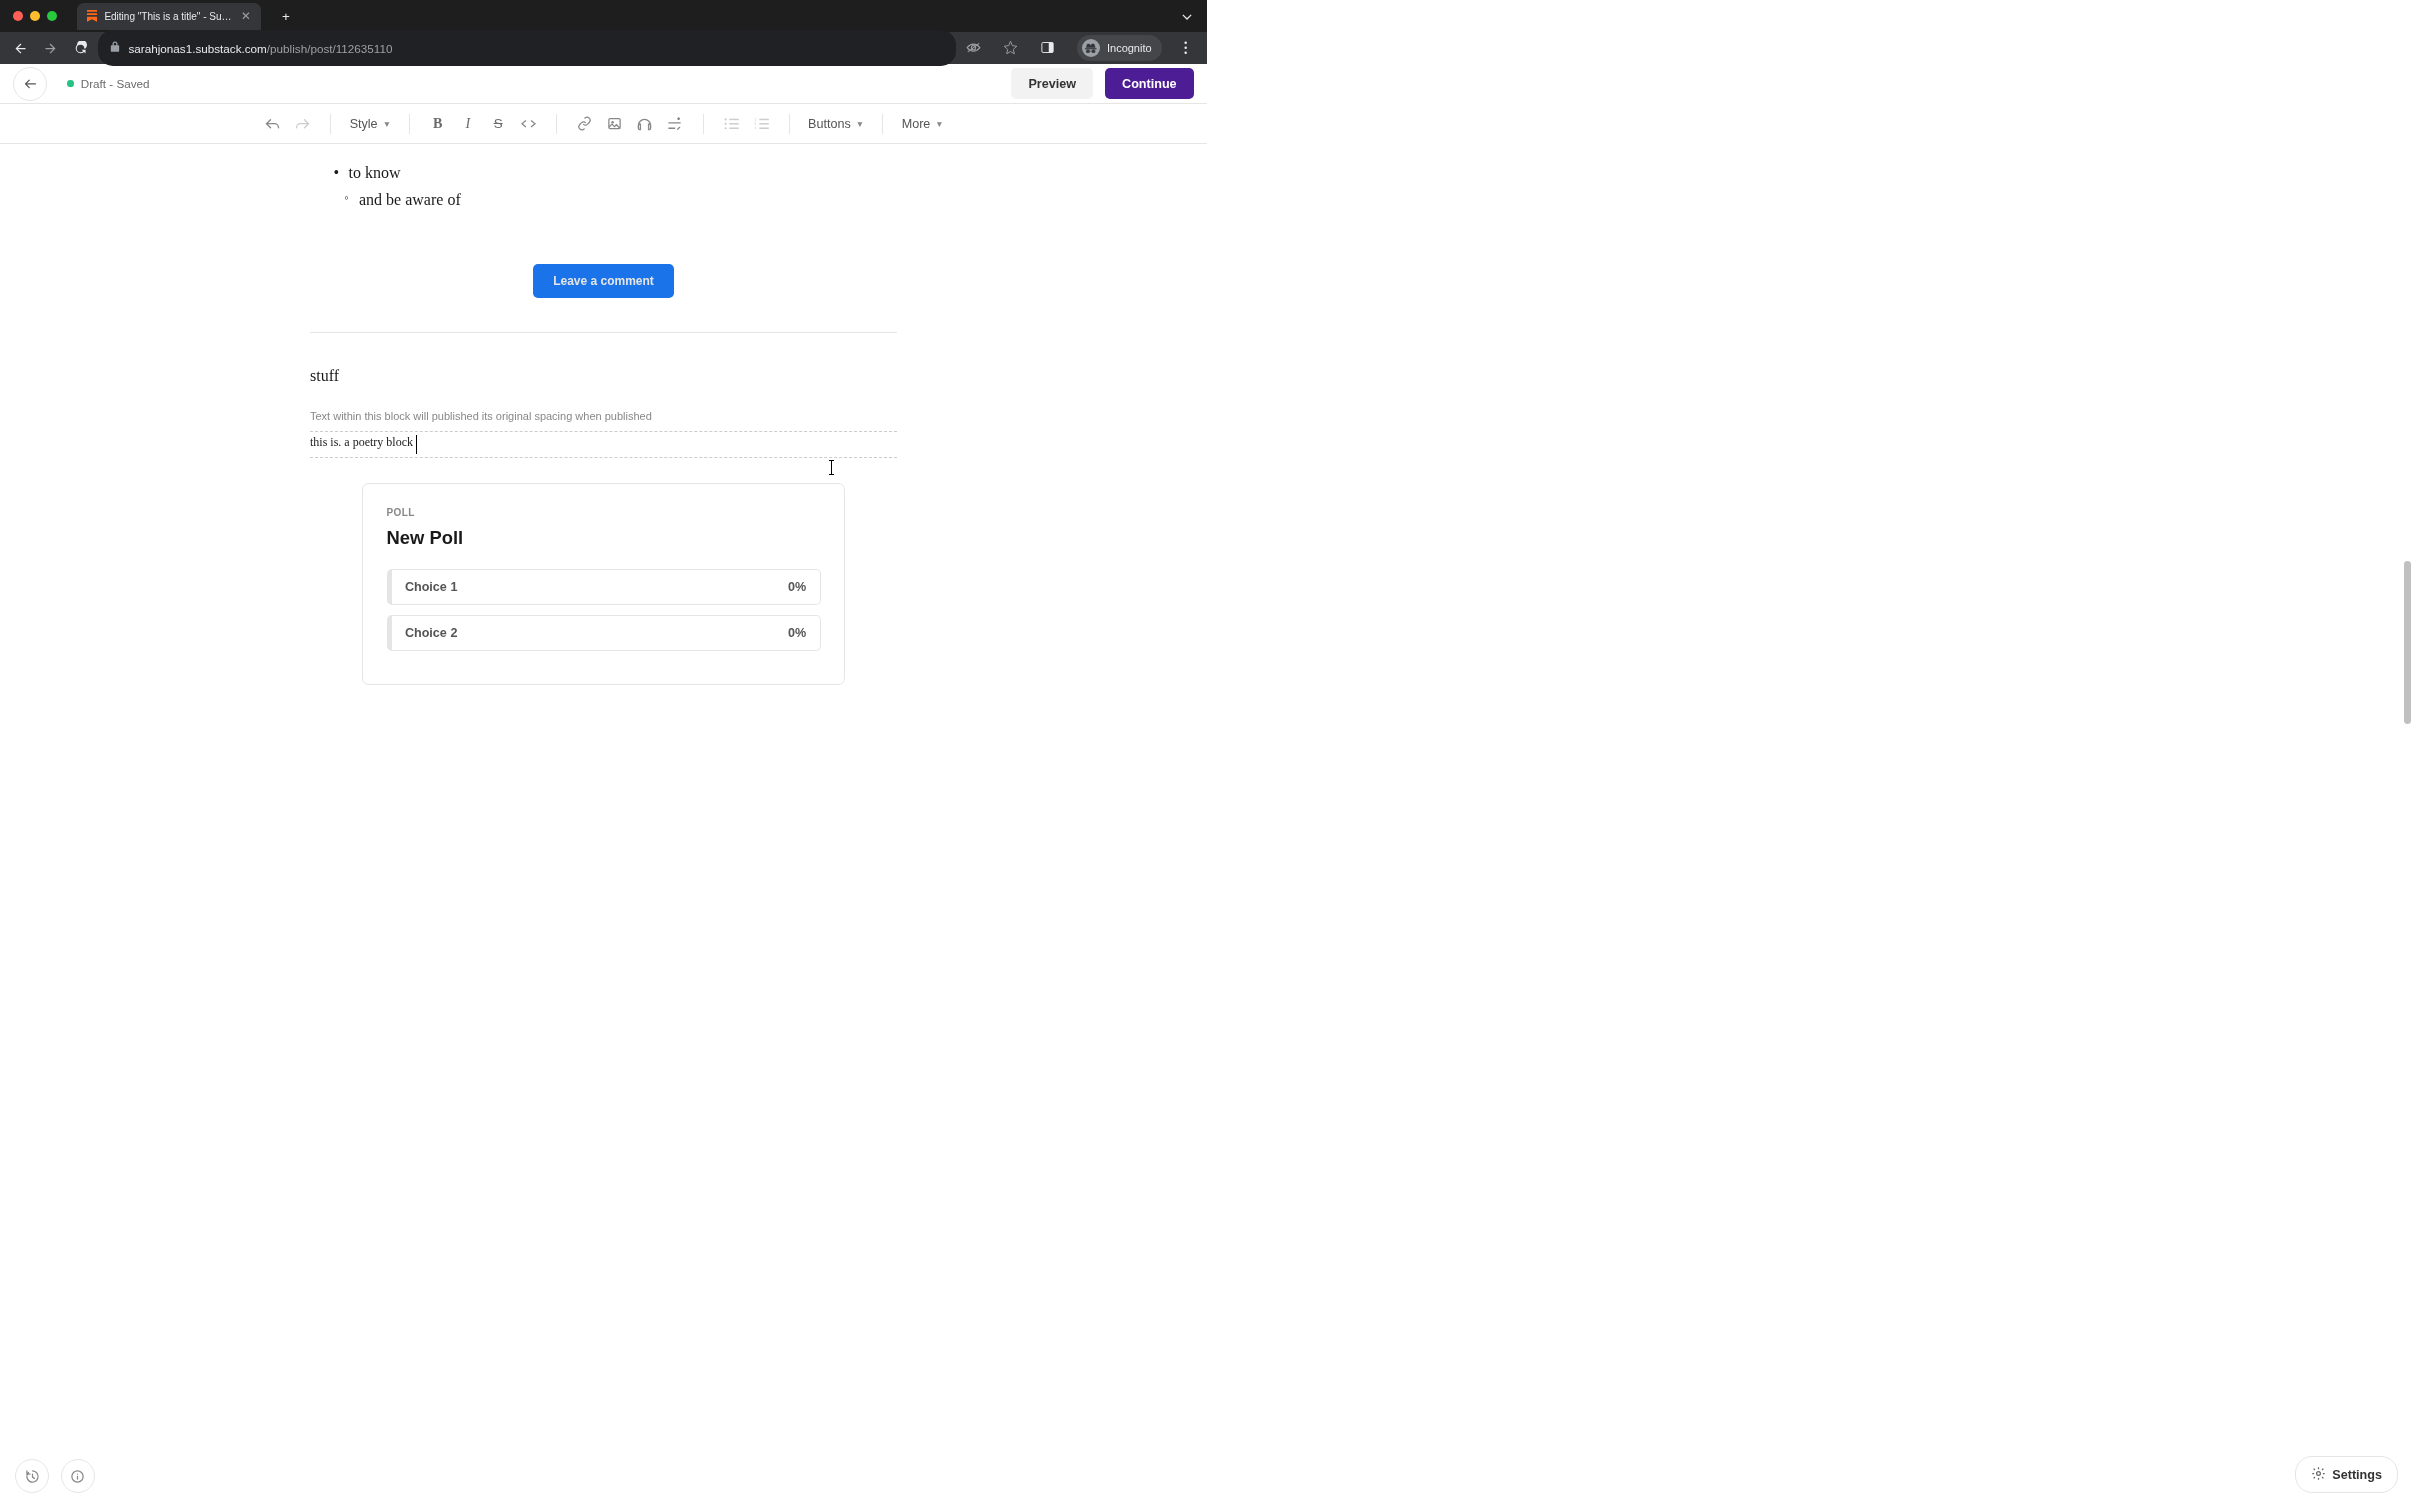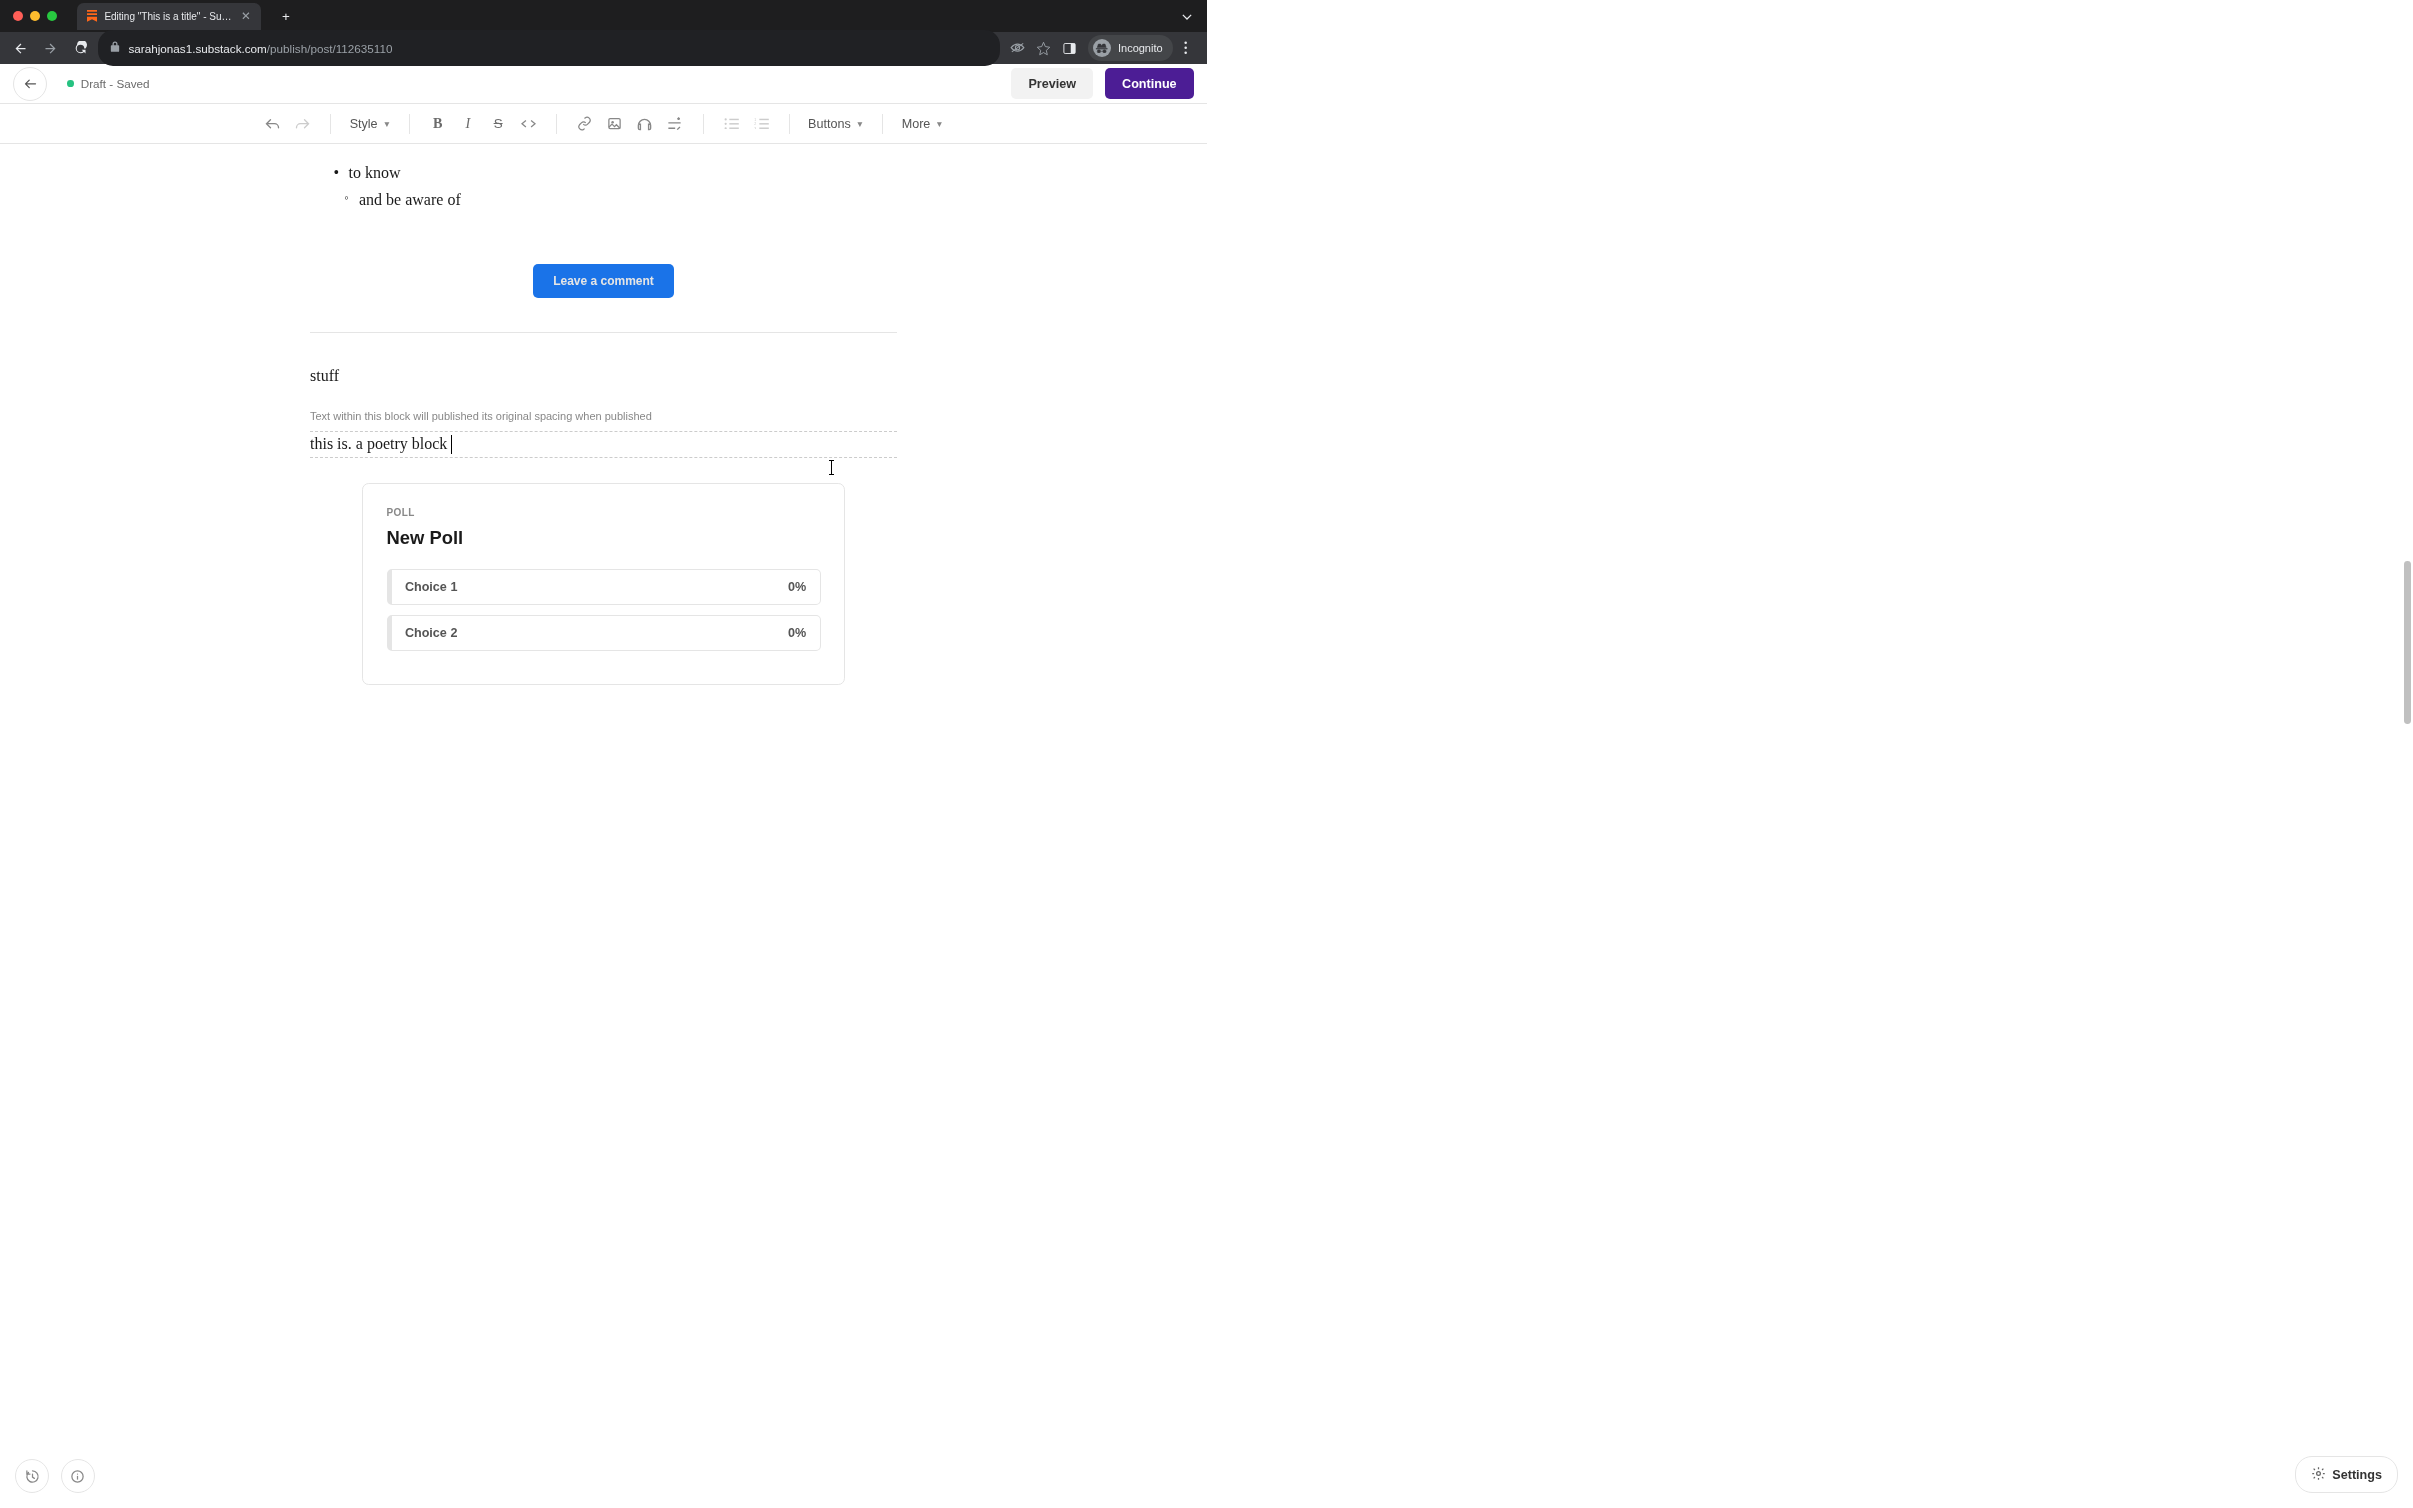--- a/index.html
+++ b/index.html
@@ -122,22 +122,22 @@
       font-size: 11.7px;
       gap: 8.4px;
     }
     .lock-icon {
       color: #9aa0a6;
       font-size: 10px;
     }
     .url-dim { color: #9aa0a6; }
     .right-icons {
       display: flex;
-      align-items: flex-end;
-      gap: 1px;
+      align-items: flex-start;
+      gap: 12px;
     }
     .incognito-badge {
       display: flex;
       align-items: center;
       gap: 6.7px;
       background: #444649;
       border-radius: 13.4px;
       padding: 3.4px 10px 3.4px 5px;
       color: #e8eaed;
       font-size: 11px;
@@ -319,21 +319,21 @@
       border-bottom: 0.8px dashed #ccc;
       padding: 3.4px 0;
     }
     .poetry-note {
       font-size: 11px;
       color: #888;
       font-family: -apple-system, sans-serif;
       margin-bottom: 8.4px;
     }
     .poetry-text {
-      font-size: 16px;
+      font-size: 12px;
       position: relative;
     }
     .cursor {
       display: inline-block;
       width: 0.8px;
       height: 18.4px;
       background: #000;
       margin-left: 3.4px;
       vertical-align: text-top;
     }

